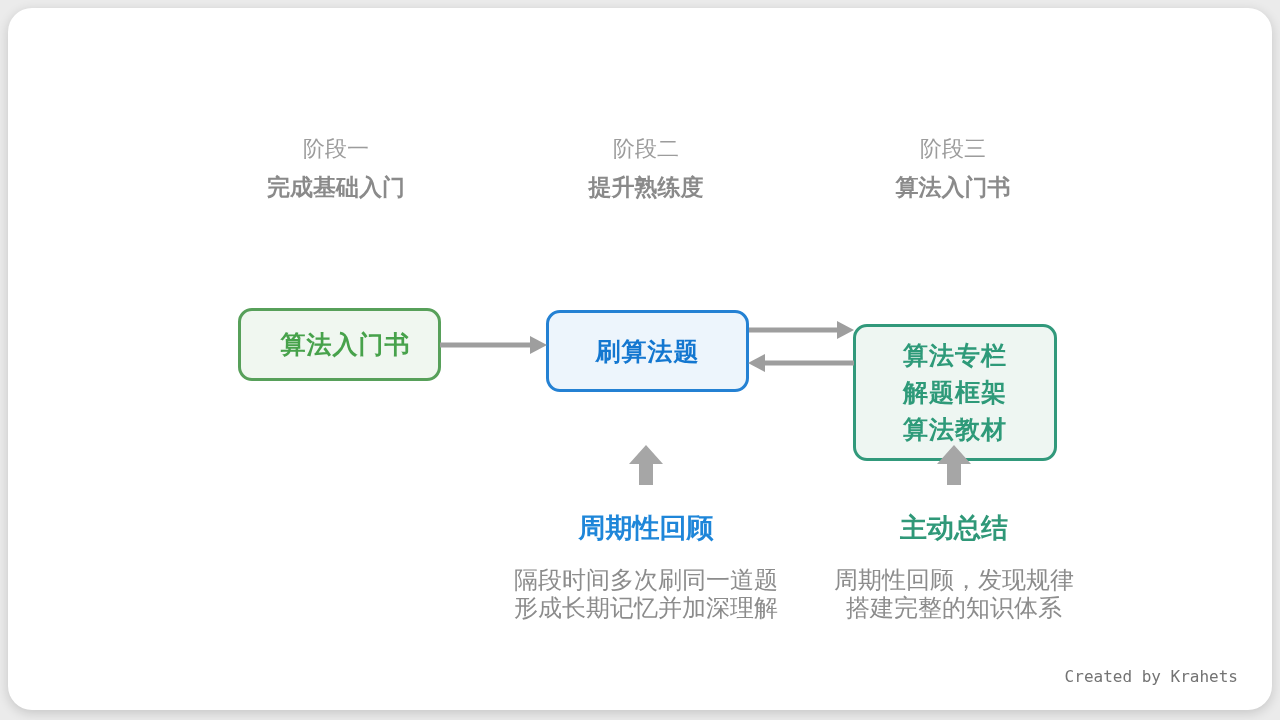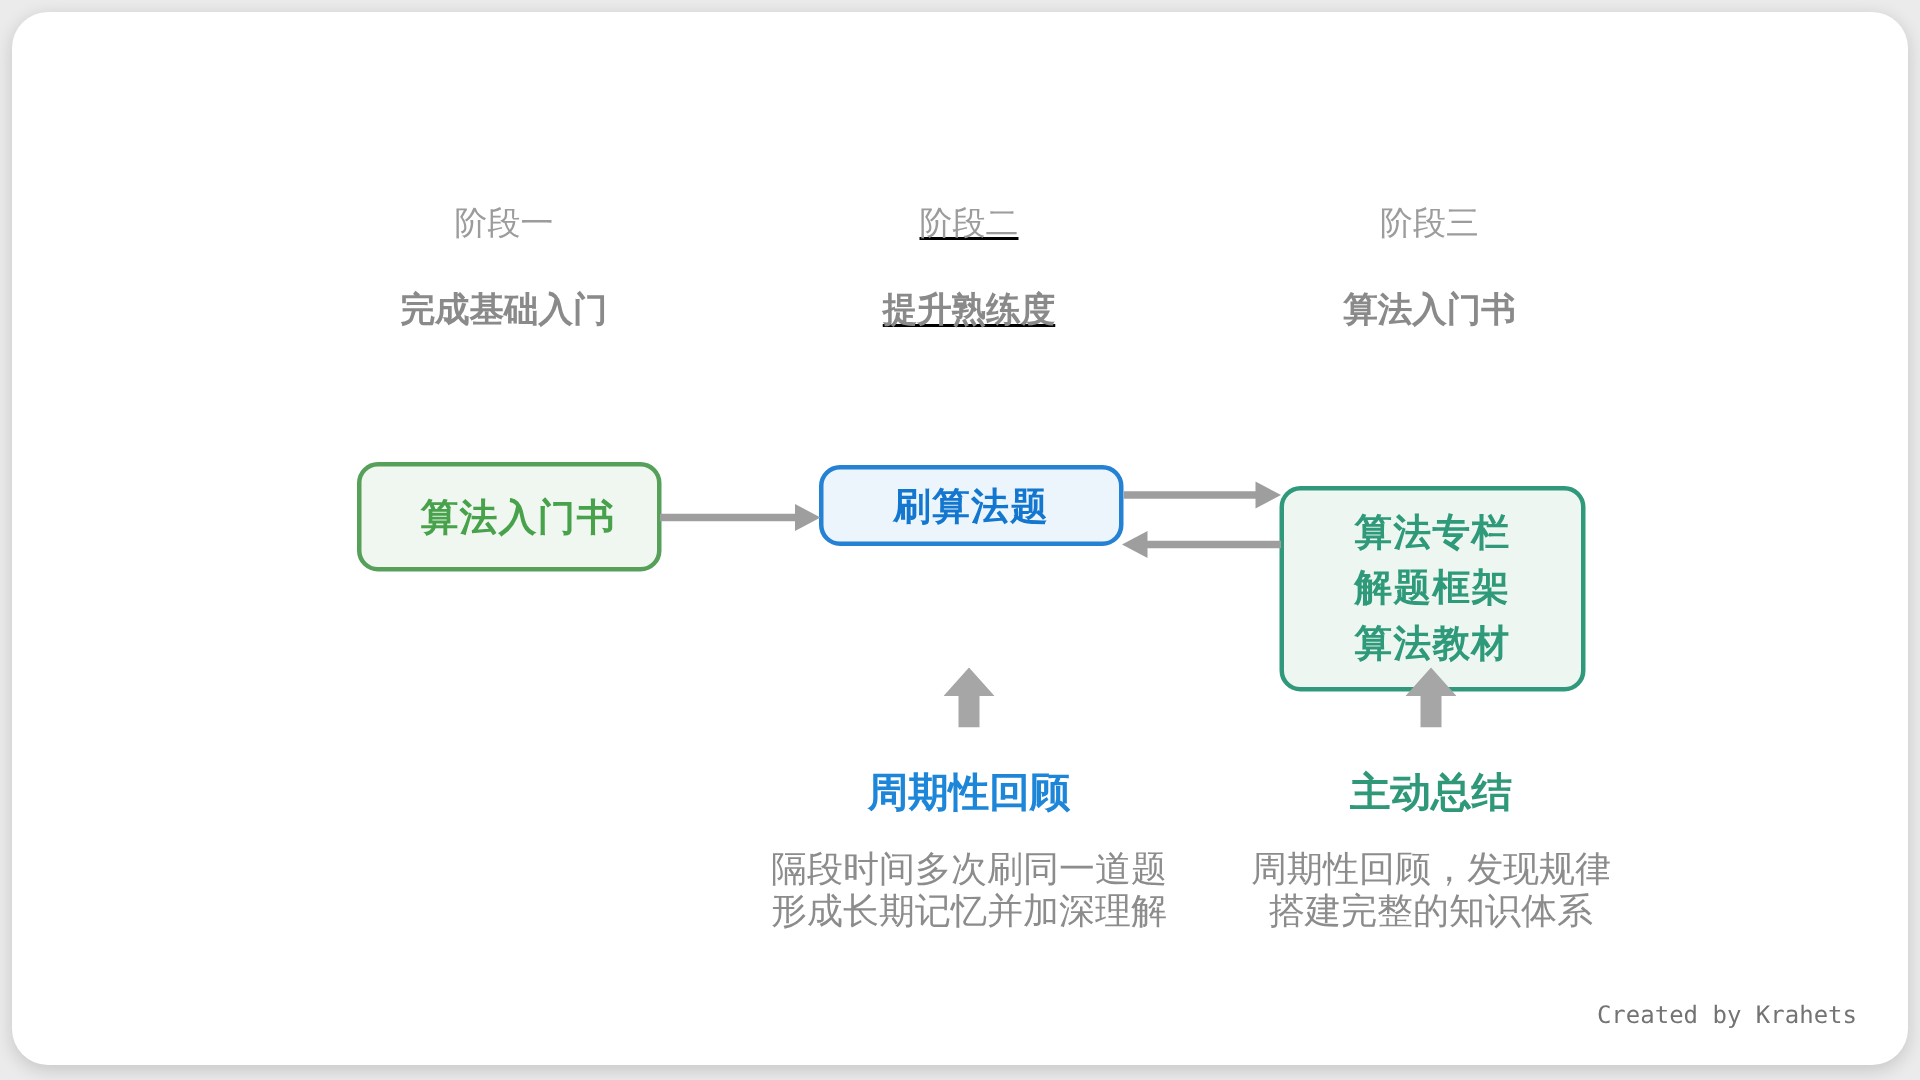--- a/index.html
+++ b/index.html
@@ -25,49 +25,49 @@
     top: 129px;
     width: 320px;
     text-align: center;
   }
   .stage-label {
     font-size: 22px;
     line-height: 23px;
     color: #9c9c9c;
   }
   .stage-subtitle {
-    margin-top: 34px;
+    margin-top: 15px;
     font-size: 23px;
     line-height: 25px;
     font-weight: bold;
     color: #8a8a8a;
   }
   .stage-1 { left: 168px; }
-  .stage-2 { left: 478px; text-decoration: underline; }
+  .stage-2 { left: 478px; }
   .stage-3 { left: 785px; }
 
   
   .node {
     position: absolute;
     box-sizing: border-box;
     border: 3px solid;
     border-radius: 14px;
     display: flex;
     align-items: center;
     justify-content: center;
     font-weight: bold;
     font-size: 25px;
     letter-spacing: 1px;
   }
   .node-intro-book {
     left: 230px; top: 300px; width: 203px; height: 73px;
     border-color: #57a05a; background: #f0f7f0; color: #47a24b; padding-left: 12px;
   }
   .node-practice {
-    left: 538px; top: 302px; width: 203px; height: 54px;
+    left: 538px; top: 302px; width: 203px; height: 82px;
     border-color: #2481d3; background: #edf5fc; color: #1377d0;
   }
   .node-resources {
     left: 845px; top: 268px; width: 204px; height: 137px;
     border-color: #31997b; background: #eef6f2; color: #2e9a79;
     flex-direction: column;
     margin-top: 48px;
   }
   .node-resources .res-line { line-height: 37px; }
 

